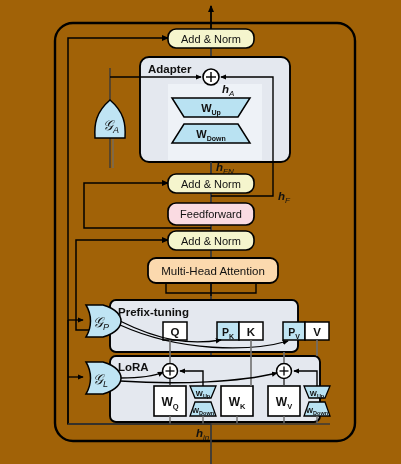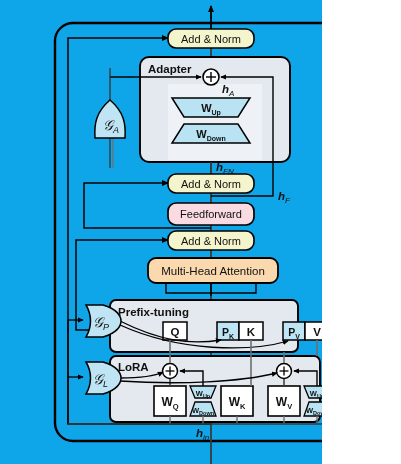--- a/index.html
+++ b/index.html
@@ -1,17 +1,17 @@
 <!DOCTYPE html>
 <html><head>
 <meta charset="utf-8">
 <style>
   html,body{margin:0;padding:0;background:#ffffff;}
   body{width:401px;height:464px;font-family:"Liberation Sans",sans-serif;}
-  #stage{position:relative;width:322px;height:464px;overflow:hidden;background:#0ea5e9;}
+  #stage{position:relative;width:401px;height:464px;overflow:hidden;background:#a16207;}
   svg{position:absolute;left:0;top:0;}
   .lbl{font-family:"Liberation Sans",sans-serif;}
 </style>
 </head>
 <body>
 
 <div id="stage">
 
 <svg width="401" height="464" viewBox="0 0 401 464">
   <defs>

